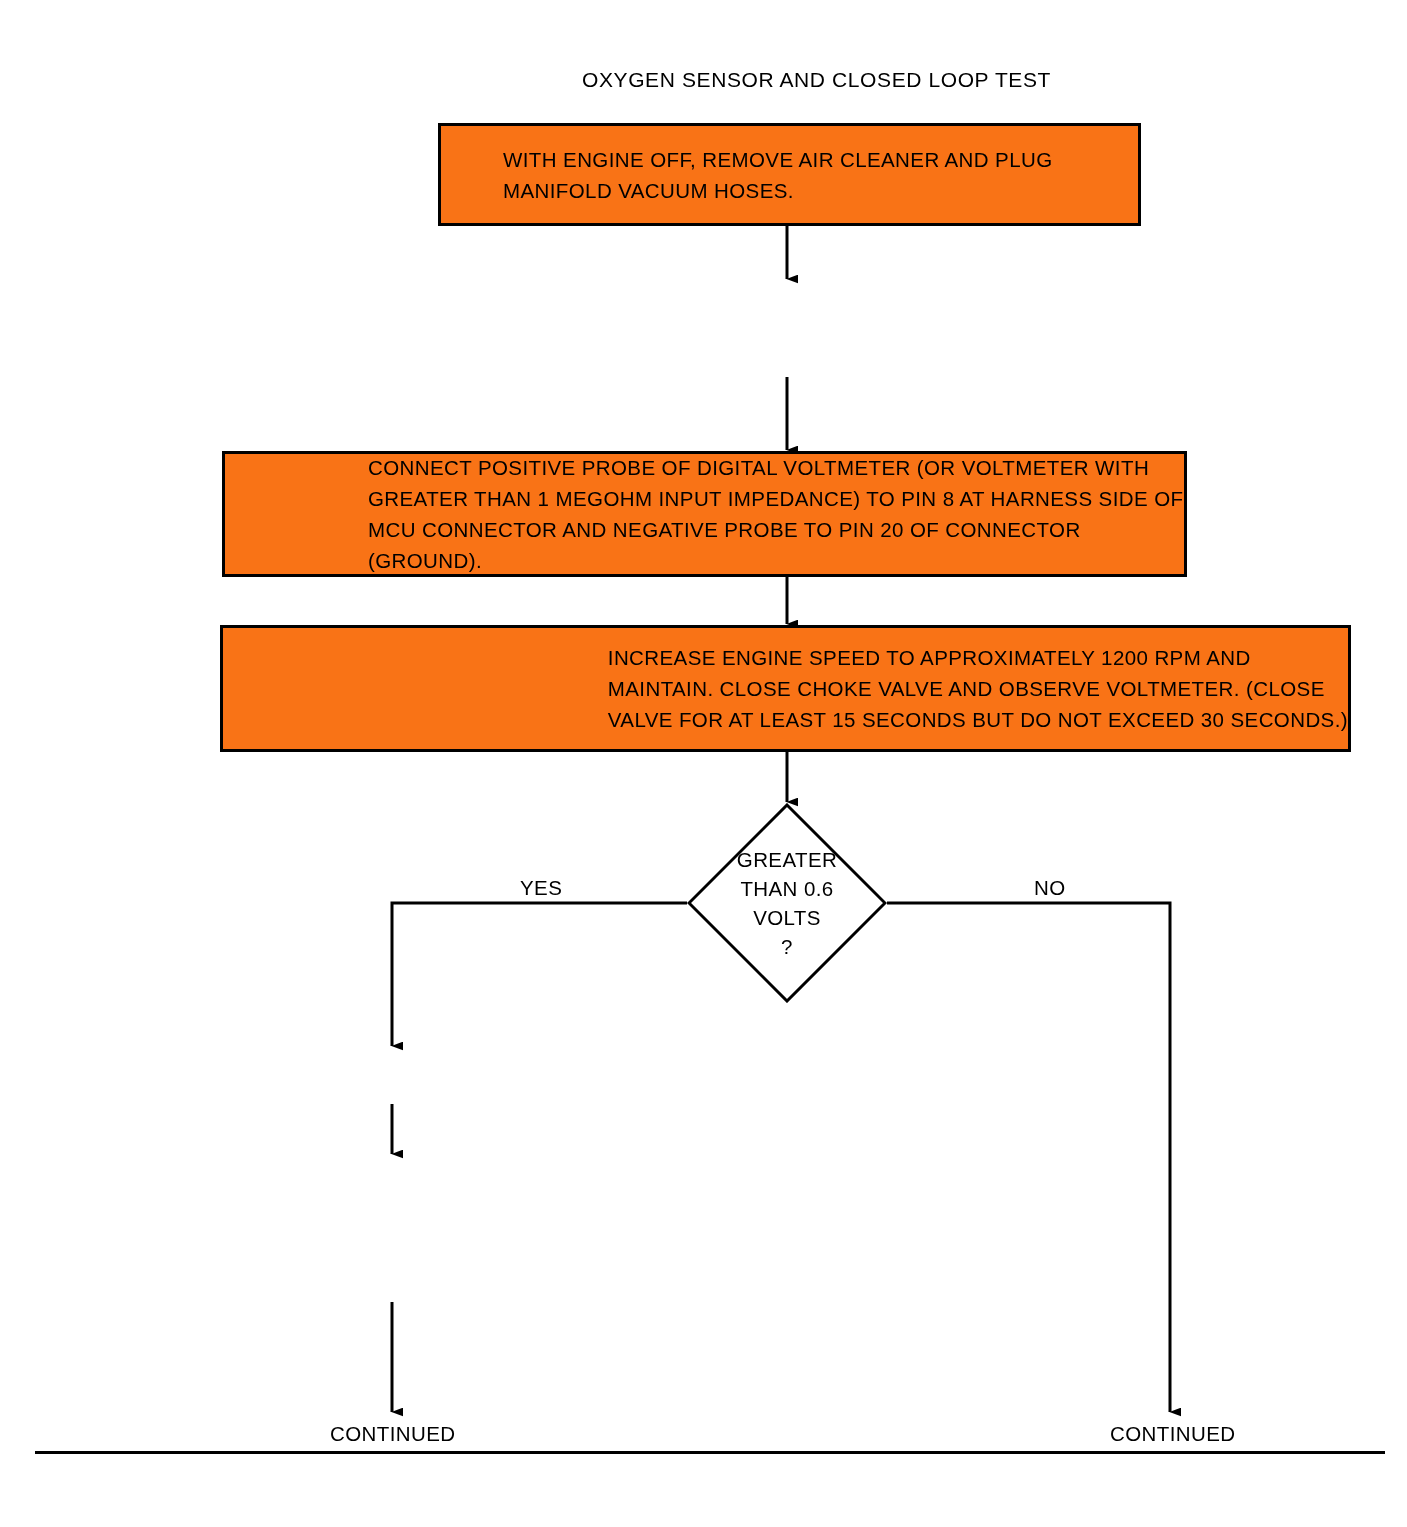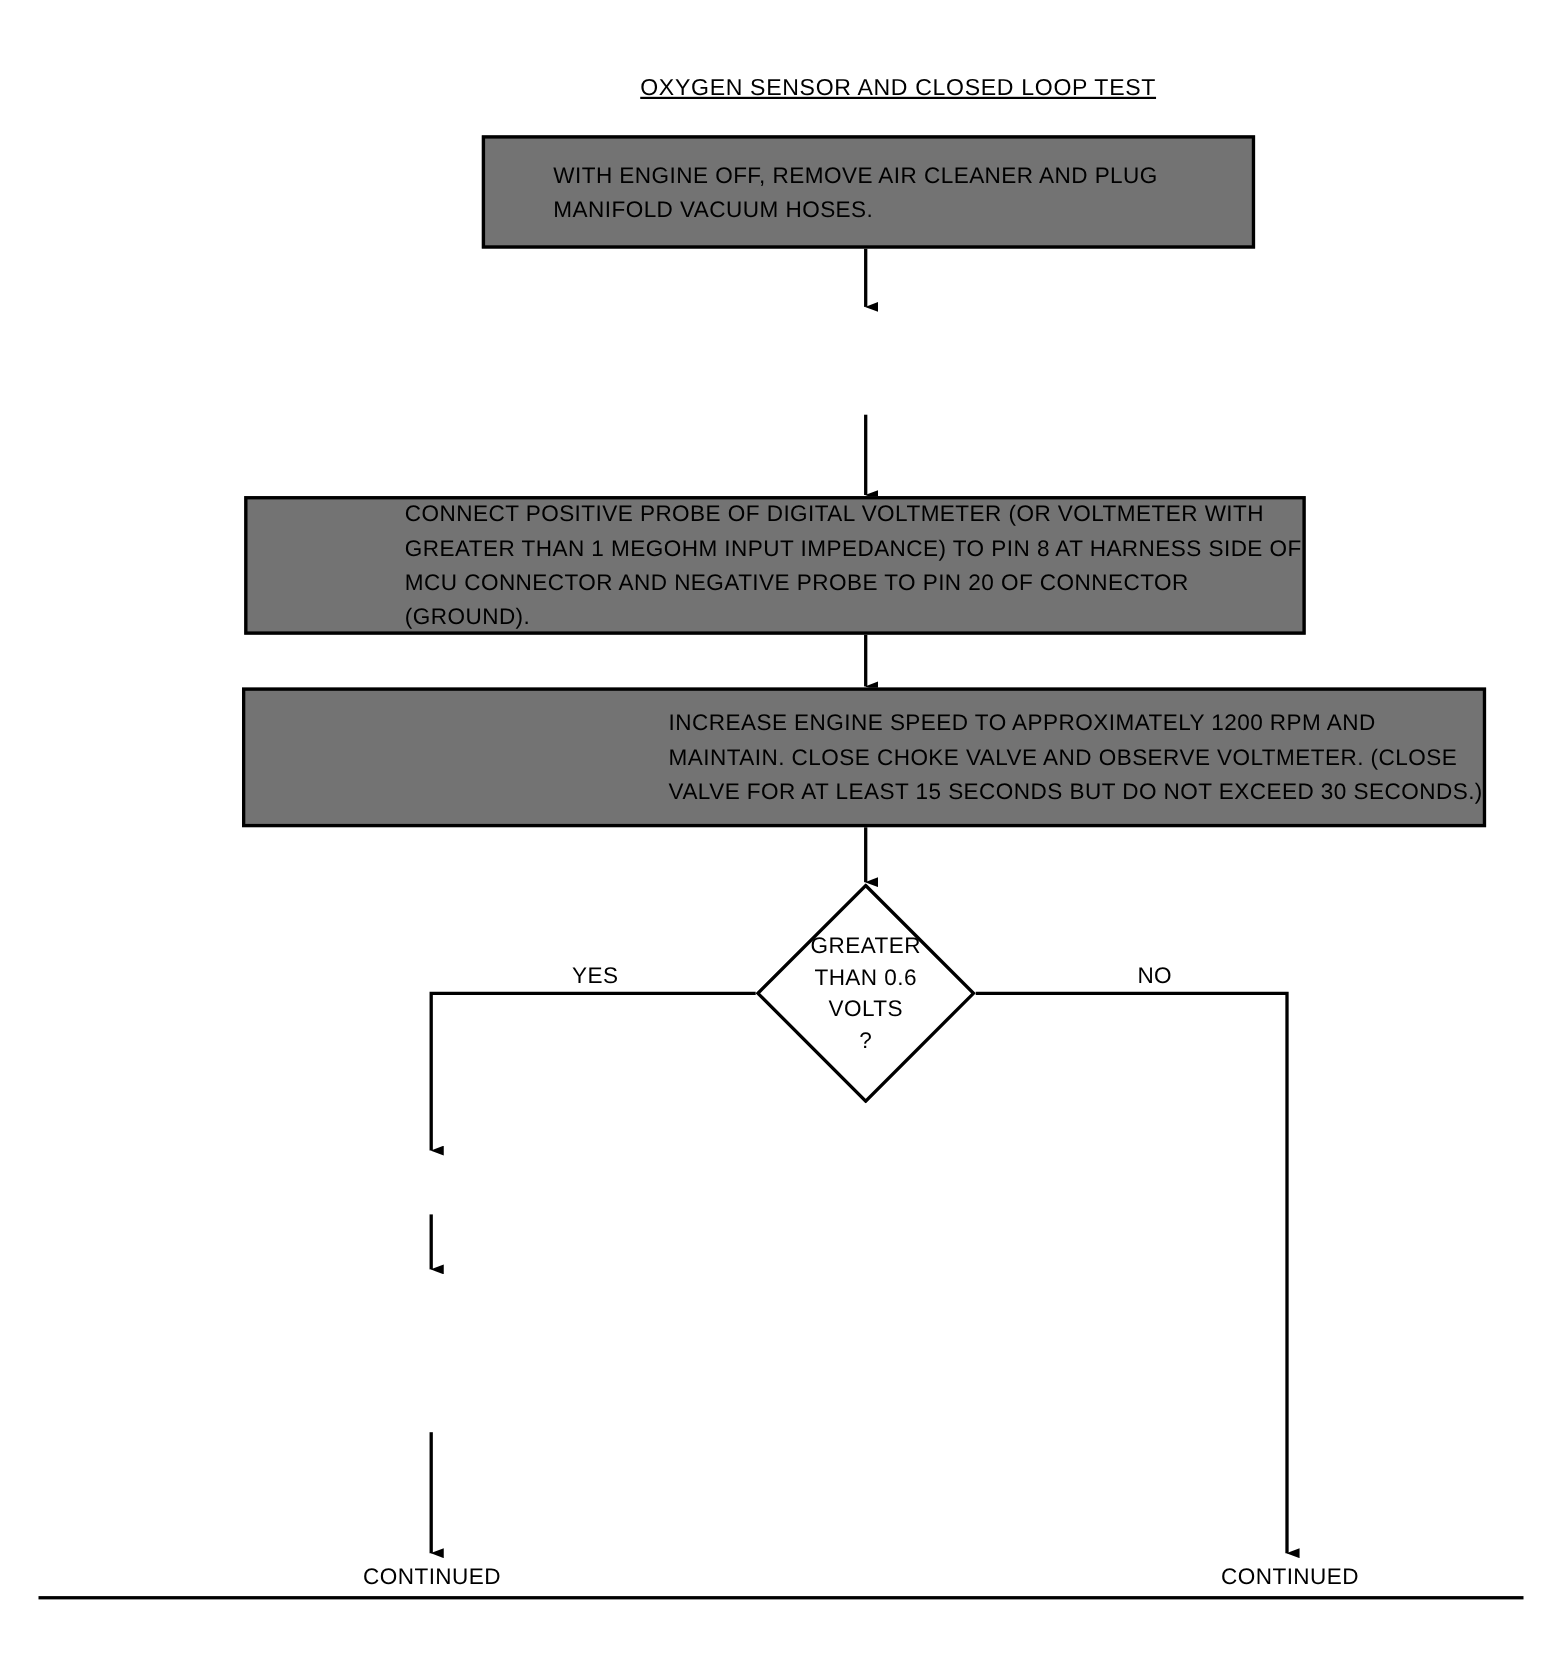--- a/index.html
+++ b/index.html
@@ -24,27 +24,26 @@
     width: 1407px;
     text-align: center;
     font-size: 21px;
     letter-spacing: 0.6px;
     white-space: nowrap;
   }
   
   .chart-title > span {
     position: relative;
     left: 113px;
-    text-decoration: underline;
   }
   .proc-box {
     position: absolute;
     box-sizing: border-box;
     border: 3px solid #000;
-    background: #737373;
+    background: #f97316;
     display: flex;
     align-items: center;
   }
   .proc-text {
     font-size: 20.5px;
     line-height: 31px;
     letter-spacing: 0.4px;
     white-space: pre-line;
   }
   .diamond-wrap {

